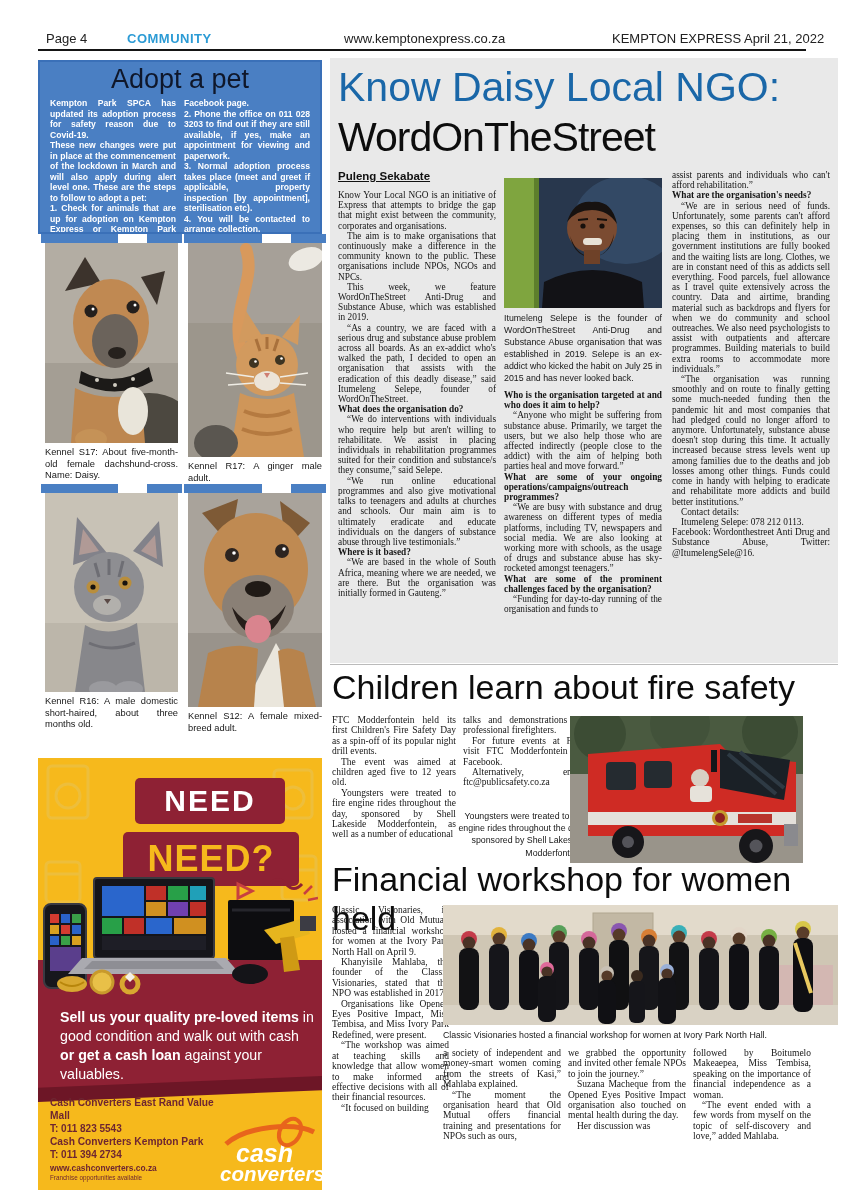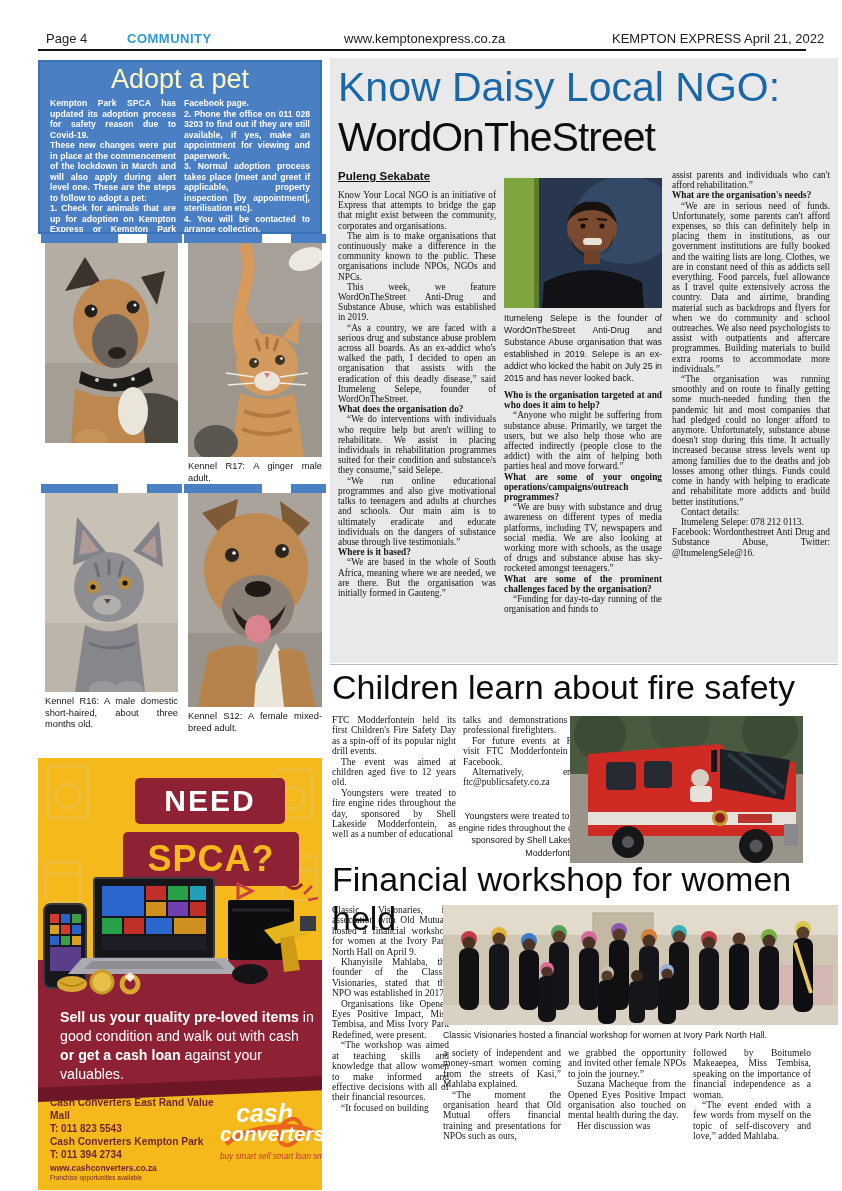--- a/index.html
+++ b/index.html
@@ -5,21 +5,21 @@
   html,body{margin:0;padding:0;background:#9a9a9a;}
   .page{position:relative;width:842px;height:1191px;background:#ffffff;margin:0 auto;
         font-family:"Liberation Sans",sans-serif;overflow:hidden;color:#111;}
   
   .hdr-txt{position:absolute;font-size:13px;color:#222;}
   .hdr-community{font-weight:bold;color:#2c9bd5;letter-spacing:.5px;}
   .hdr-line{position:absolute;left:38px;top:49px;width:768px;height:2px;background:#151515;}
   
   .adopt{position:absolute;left:38px;top:60px;width:284px;height:174px;background:#4a7fc3;
          border:2px solid #3a70b8;box-sizing:border-box;overflow:hidden;}
-  .adopt h2{margin:2px 0 3px 0;text-align:center;color:#fef9c3;font-size:27px;font-weight:400;
+  .adopt h2{margin:2px 0 3px 0;text-align:center;color:#0f172a;font-size:27px;font-weight:400;
             font-family:"Liberation Sans",sans-serif;}
   .acols{display:flex;padding:0 6px;justify-content:center;}
   .acol{width:50%;padding:0 4px;color:#fff;font-size:8.6px;line-height:10.5px;font-weight:bold;
         text-align:justify;white-space:pre-line;font-family:"Liberation Sans",sans-serif;}
   
   .pet{position:absolute;margin:0;}
   .pet .tab-l,.pet .tab-r{position:absolute;top:-2px;height:9px;background:#4a7fc3;}
   .pet .tab-l{left:-4px;width:58%;}
   .pet .tab-r{right:-4px;width:26%;}
   .pet .ph{position:relative;margin-top:7px;overflow:hidden;background:#b0aaa2;}
@@ -67,21 +67,21 @@
         clip-path:polygon(0 45%,100% 0,100% 55%,0 100%);}
   .prod{position:absolute;left:4px;top:118px;}
   .pitch{position:absolute;left:14px;top:242px;width:256px;margin:8px;color:#fff;font-size:14.2px;
         line-height:19px;text-align:left;}
   .contact{position:absolute;left:12px;top:338px;width:170px;color:#6e2631;}
   .contact .c1{font-weight:bold;font-size:10.2px;line-height:13px;}
   .contact .c2{font-size:10px;line-height:13px;font-weight:bold;}
   .contact .c3{font-size:8.4px;font-weight:bold;margin-top:2px;}
   .contact .c4{font-size:6.3px;margin-top:1px;}
   .logo{position:absolute;left:182px;top:344px;width:100px;}
-  .logo .l1{font-style:italic;font-weight:bold;font-size:25px;color:#fff;margin-left:16px;line-height:22px;}
+  .logo .l1{font-style:italic;font-weight:bold;font-size:25px;color:#fff;margin-left:16px;line-height:22px;margin-top:40px;}
   .logo .l2{font-style:italic;font-weight:bold;font-size:20.5px;color:#fff;line-height:20px;position:relative;z-index:2;}
   .logo svg{position:absolute;left:0;top:6px;z-index:1;}
   .logo .tag{font-style:italic;font-size:8.2px;color:#c0392b;margin-top:8px;white-space:nowrap;}
 </style>
 </head>
 <body>
 
 <div class="page">
 
   <span class="hdr-txt" style="left:46px;top:31px">Page 4</span>
@@ -122,20 +122,21 @@
           <circle cx="90" cy="62" r="1.5" fill="#fff"></circle>
         <path d="M36 128 Q70 146 104 124 L108 138 Q72 158 34 140 Z" fill="#1c1a18"></path>
         <circle cx="52" cy="137" r="2" fill="#cfcac0"></circle>
           <circle cx="70" cy="142" r="2" fill="#cfcac0"></circle>
           <circle cx="88" cy="136" r="2" fill="#cfcac0"></circle>
         <path d="M30 145 Q60 160 96 150 L100 200 L26 200 Z" fill="#bd8750"></path>
         <ellipse cx="88" cy="168" rx="15" ry="24" fill="#e9e5da"></ellipse>
         <ellipse cx="46" cy="196" rx="16" ry="10" fill="#c59257"></ellipse>
       </svg>
     </div>
+    <figcaption class="cap">Kennel S17: About five-month-old female dachshund-cross. Name: Daisy.</figcaption>
   </figure>
 
   <figure class="pet" style="left:188px;top:236px;width:134px">
     <div class="tab-l"></div>
     <div class="tab-r"></div>
     <div class="ph" style="height:214px">
       <svg width="134" height="214" viewBox="0 0 134 214">
         <rect width="134" height="214" fill="#9c968c"></rect>
           <rect width="134" height="80" fill="#a6a098"></rect>
         <ellipse cx="118" cy="16" rx="18" ry="11" fill="#ece9e2" transform="rotate(-20 118 16)"></ellipse>
@@ -436,21 +437,21 @@
           <circle cx="30" cy="38" r="12"></circle>
         <rect x="236" y="12" width="38" height="48" rx="4"></rect>
           <circle cx="255" cy="40" r="11"></circle>
         <rect x="244" y="98" width="34" height="44" rx="4"></rect>
           <line x1="244" y1="112" x2="278" y2="112"></line>
         <rect x="8" y="104" width="34" height="40" rx="4"></rect>
           <line x1="8" y1="116" x2="42" y2="116"></line>
       </g>
     </svg>
     <div class="need">NEED</div>
-    <div class="cashq">SPCA?</div>
+    <div class="cashq">NEED?</div>
     <div class="redband"></div>
     <div class="redband2"></div>
 
     <svg class="prod" width="276" height="124" viewBox="0 0 276 124">
       <path d="M4 70 h14 M11 63 v14" stroke="#b8342c" stroke-width="3"></path>
       <path d="M228 8 q8 -9 16 0 t16 0" stroke="#8e2134" stroke-width="3" fill="none"></path>
       <polygon points="196,8 210,15 196,22" fill="none" stroke="#c84040" stroke-width="3"></polygon>
       <path d="M262 18 l8 -8 M266 24 l10 -2" stroke="#c84040" stroke-width="2.5"></path>
       <rect x="2" y="28" width="42" height="84" rx="7" fill="#17171c" stroke="#3a3a42" stroke-width="2"></rect>
       <g>

